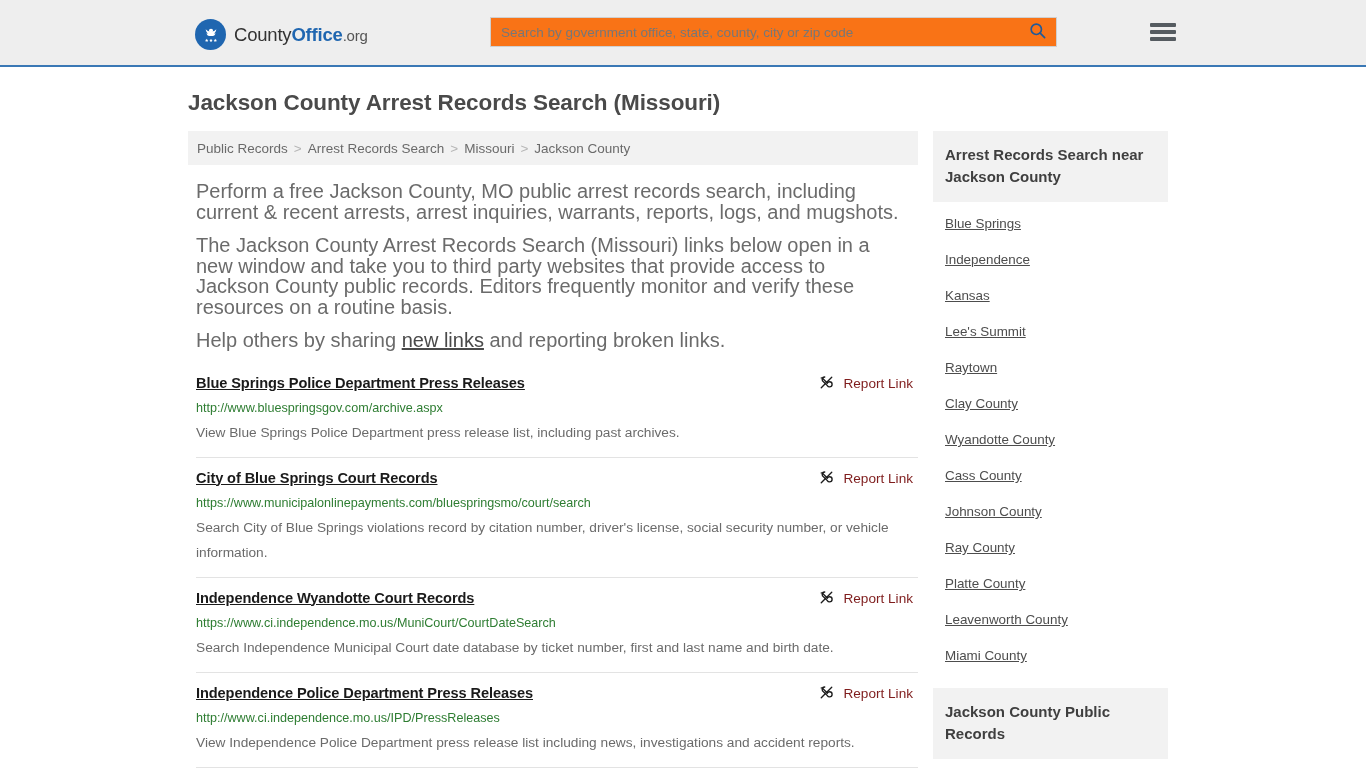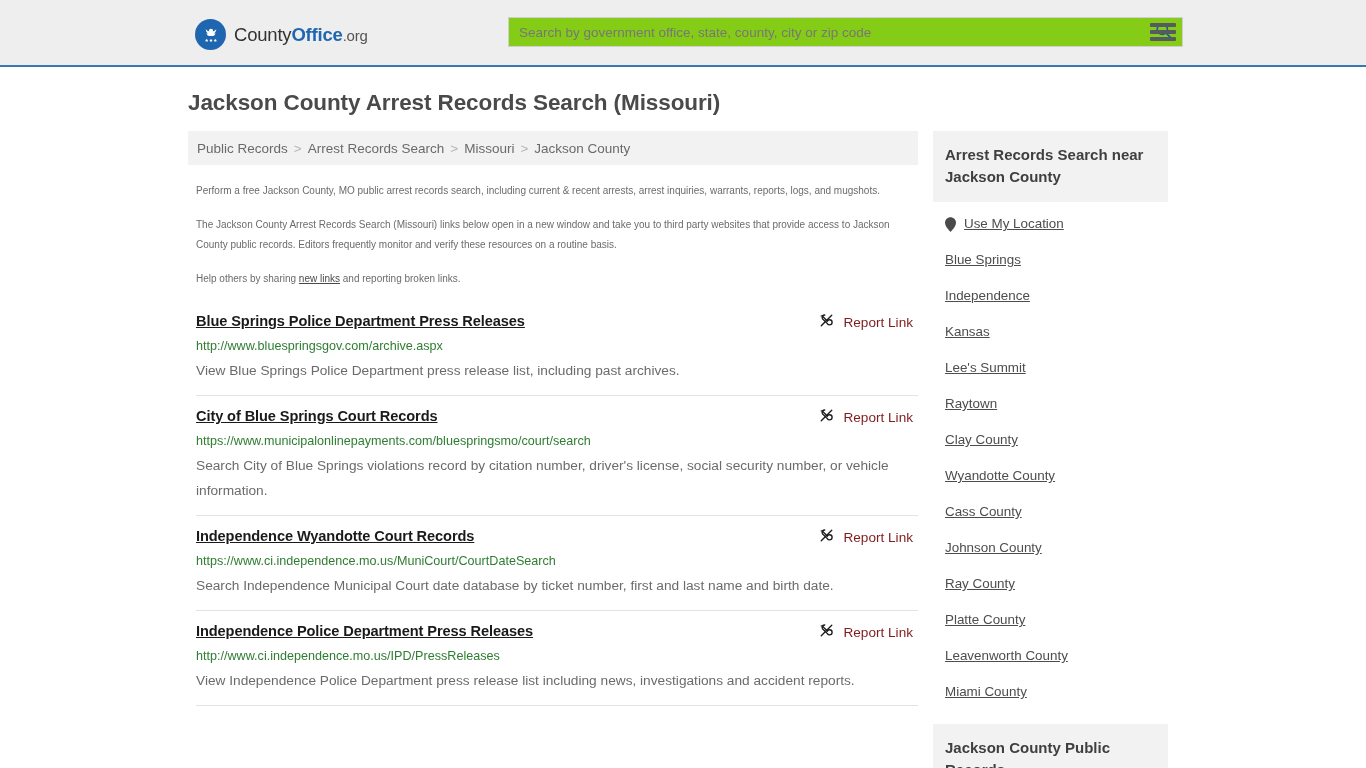--- a/index.html
+++ b/index.html
@@ -44,25 +44,25 @@
     font-size: 18.5px;
     color: #333333;
     letter-spacing: -0.2px;
     white-space: nowrap;
   }
   .logo-text .b { color: #1f66b0; font-weight: bold; }
   .logo-text .org { font-size: 15px; color: #555; }
 
   .search-wrap {
     position: absolute;
-    left: 508px;
+    left: 490px;
     top: 17px;
-    width: 675px;
+    width: 567px;
     height: 30px;
-    background: #84cc16;
+    background: #f97316;
     border: 1px solid #cfcfcf;
     display: flex;
     align-items: center;
   }
   .search-input {
     flex: 1;
     height: 28px;
     border: none;
     outline: none;
     padding: 0 10px;
@@ -138,21 +138,21 @@
     color: #6a6a6a;
     text-decoration: none;
     text-align: right;
   }
   .breadcrumb .sep { color: #b5b5b5; margin: 0 6px; }
 
   
   .intro p {
     margin: 0;
     padding: 13px 0 0 8px;
-    font-size: 10px;
+    font-size: 20px;
     line-height: 20.5px;
     color: #6b6b6b;
     max-width: 712px;
   }
   .intro p:first-child { padding-top: 16px; }
   .intro a.inline {
     color: #4a4a4a;
     text-decoration: underline;
     font-weight: normal;
   }
@@ -363,28 +363,20 @@
           <div class="results-bottom-rule"></div>
         </div>
       </div>
 
       <div class="side-col">
 
         <div class="side-box-title">Arrest Records Search near Jackson County</div>
 
         <div class="side-links">
 
-          <div class="side-link-row">
-            <span class="pin-icon">
-              <svg width="11" height="15" viewBox="0 0 12 16" aria-hidden="true">
-                <path d="M6 0C2.7 0 0 2.7 0 6c0 4.4 6 10 6 10s6-5.6 6-10c0-3.3-2.7-6-6-6z" fill="#4a4a4a"></path>
-              </svg>
-            </span>
-            <a class="side-link" href="#">Use My Location</a>
-          </div>
 
           <div class="side-link-row">
             <a class="side-link" href="#">Blue Springs</a>
           </div>
           <div class="side-link-row">
             <a class="side-link" href="#">Independence</a>
           </div>
           <div class="side-link-row">
             <a class="side-link" href="#">Kansas</a>
           </div>

